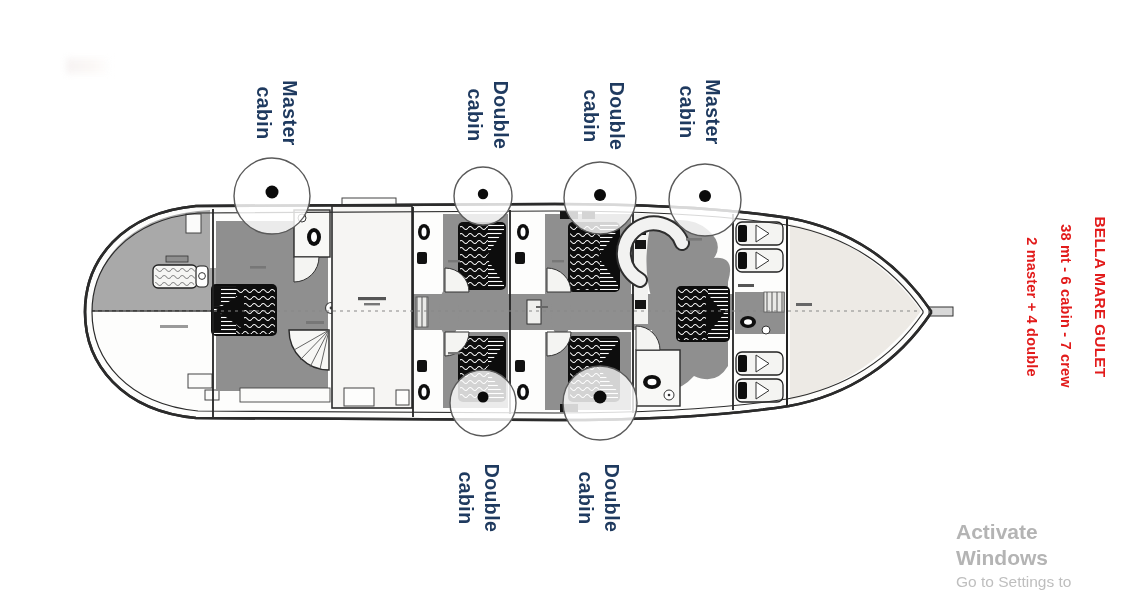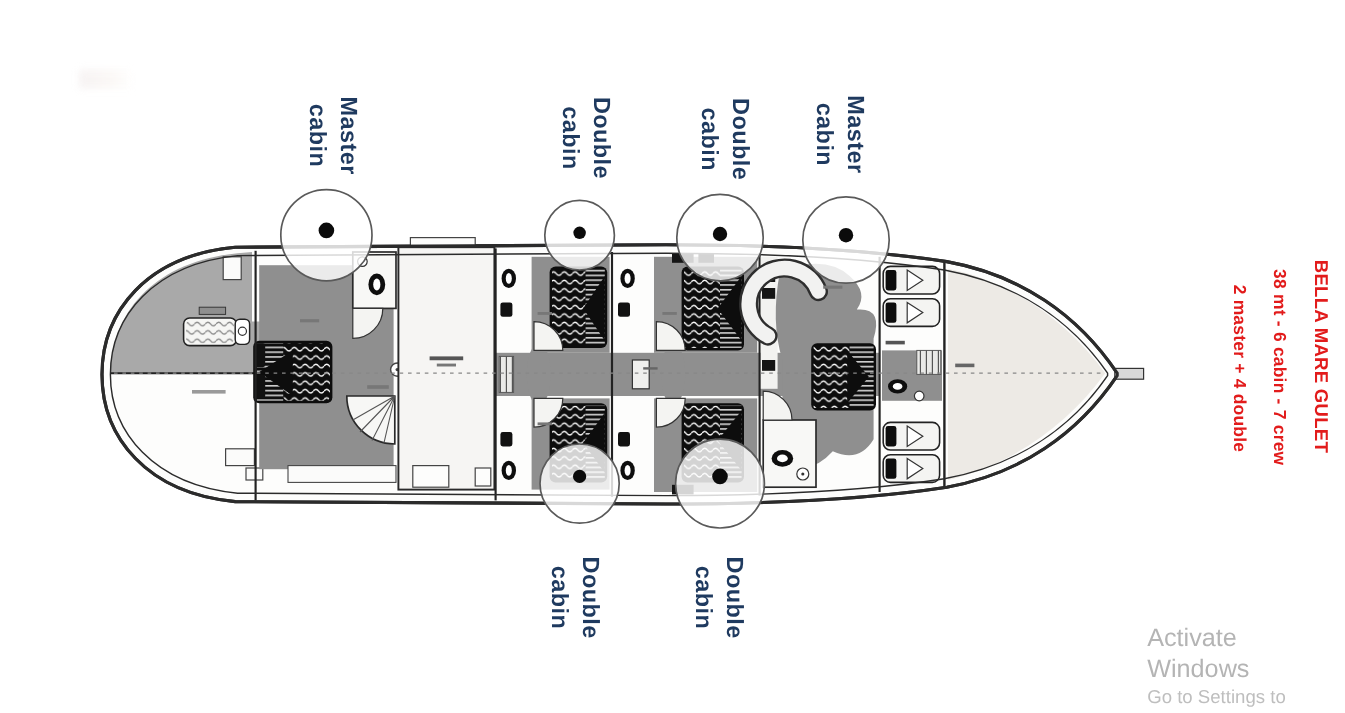--- a/index.html
+++ b/index.html
@@ -33,21 +33,21 @@
     color:var(--red);
     font-weight:700;
     white-space:nowrap;
     letter-spacing:0.2px;
   }
   .info-title{font-size:15.5px;}
   .info-specs{font-size:14.5px;}
   .info-layout{font-size:14.5px;}
 
   .watermark{position:absolute;left:956px;top:519px;opacity:0.85;}
-  .wm-line1{font-size:21px;color:var(--wm1);line-height:26px;}
+  .wm-line1{font-size:21px;color:var(--wm1);line-height:26px;font-weight:bold;}
   .wm-line2{font-size:15.5px;color:var(--wm2);line-height:22px;}
 
   .artifact{
     position:absolute;left:66px;top:58px;width:46px;height:16px;
     background:linear-gradient(90deg,#f3eeee,#faf6f3 60%,#ffffff);
     filter:blur(3px);opacity:.7;
   }
 </style>
 </head>
 <body>

